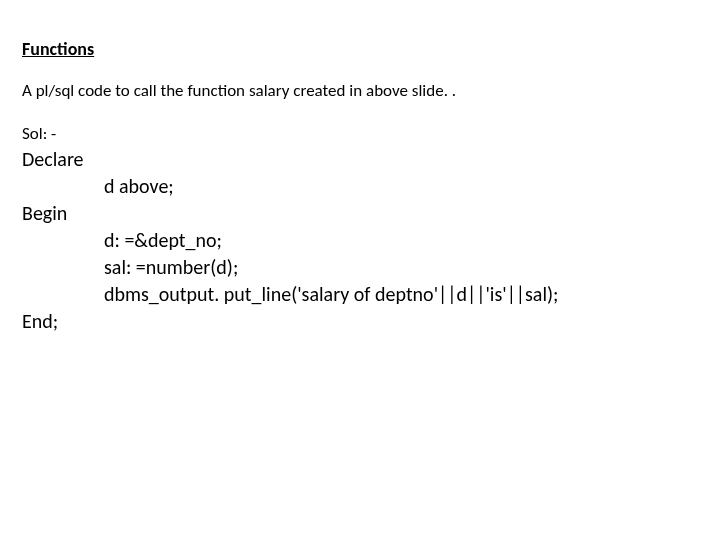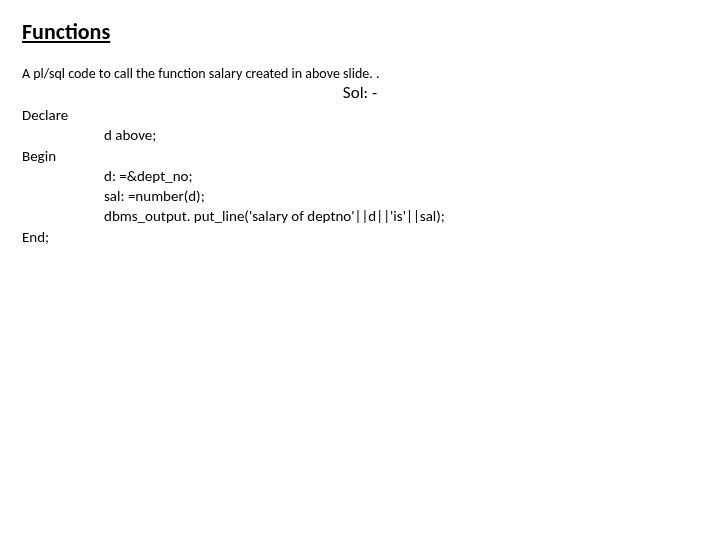--- a/index.html
+++ b/index.html
@@ -9,35 +9,36 @@
     }
     body {
       width: 720px;
       height: 540px;
       background: #ffffff;
       font-family: Calibri, "Segoe UI", Arial, sans-serif;
       color: #000000;
       padding: 18px 22px;
     }
     .title {
-      font-size: 22px;
+      font-size: 18px;
       font-weight: bold;
       text-decoration: underline;
       margin-bottom: 20px;
+      margin-top: 20px;
     }
     .description {
-      font-size: 14px;
+      font-size: 17px;
+      margin-bottom: 22px;
     }
     .sol-label {
       font-size: 17px;
       margin-bottom: 2px;
-      text-align: center;
     }
     .code-line {
-      font-size: 15px;
+      font-size: 20px;
       line-height: 1.35;
     }
     .indent {
       display: inline-block;
       width: 82px;
     }
   </style>
 </head>
 <body>
 

